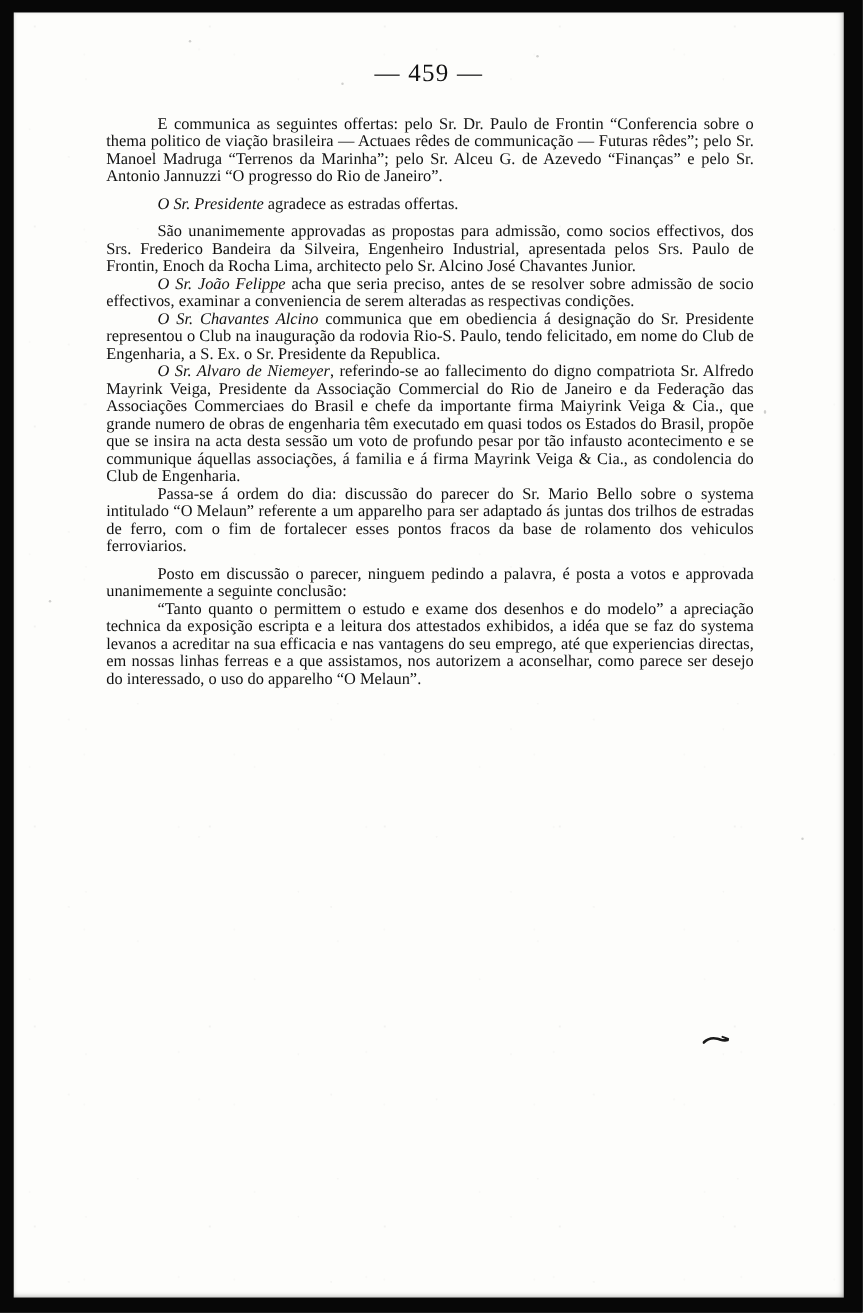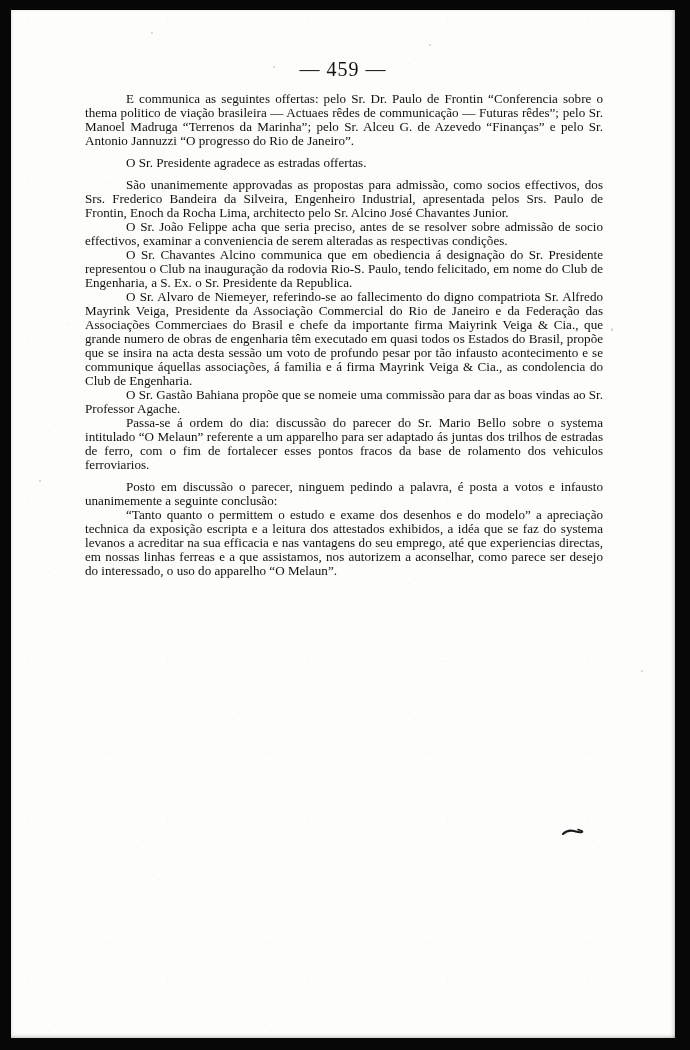--- a/index.html
+++ b/index.html
@@ -62,21 +62,21 @@
     pointer-events: none;
     box-shadow:
       inset -3px 0 5px -3px rgba(0,0,0,0.35),
       inset 0 -3px 5px -3px rgba(0,0,0,0.30),
       inset 2px 0 4px -3px rgba(0,0,0,0.18);
   }
 
   
   #page-number {
     position: absolute;
-    top: 48px;
+    top: 38px;
     left: 0;
     width: 664px;
     text-align: center;
     font-size: 20px;
     letter-spacing: 1px;
     color: #121212;
     font-family: "Liberation Serif", "DejaVu Serif", serif;
   }
 
   
@@ -99,20 +99,21 @@
     text-align: justify;
     hyphens: none;
   }
 
   
   .para + .para { margin-top: 0; }
   .para.gap-before { margin-top: 8px; }
   .para.gap-small { margin-top: 4px; }
 
   .speaker {
+    font-style: italic;
   }
 
   
   #editorial-mark {
     position: absolute;
     left: 551px;
     top: 818px;
     width: 22px;
     height: 10px;
     pointer-events: none;
@@ -152,26 +153,25 @@
 
       <p class="para"><span class="speaker">O Sr. João Felippe</span><span> acha que seria preciso, antes de se resolver sobre admissão de socio effectivos, examinar a conveniencia de serem alteradas as respectivas condições.</span></p>
 
 
       <p class="para"><span class="speaker">O Sr. Chavantes Alcino</span><span> communica que em obediencia á designação do Sr. Presidente representou o Club na inauguração da rodovia Rio-S. Paulo, tendo felicitado, em nome do Club de Engenharia, a S. Ex. o Sr. Presidente da Republica.</span></p>
 
 
       <p class="para"><span class="speaker">O Sr. Alvaro de Niemeyer</span><span>, referindo-se ao fallecimento do digno compatriota Sr. Alfredo Mayrink Veiga, Presidente da Associação Commercial do Rio de Janeiro e da Federação das Associações Commerciaes do Brasil e chefe da importante firma Maiyrink Veiga &amp; Cia., que grande numero de obras de engenharia têm executado em quasi todos os Estados do Brasil, propõe que se insira na acta desta sessão um voto de profundo pesar por tão infausto acontecimento e se communique áquellas associações, á familia e á firma Mayrink Veiga &amp; Cia., as condolencia do Club de Engenharia.</span></p>
 
 
-      <p class="para"><span class="speaker">O Sr. Gastão Bahiana</span><span> propõe que se nomeie uma commissão para dar as boas vindas ao Sr. Professor Agache.</span></p>
 
 
       <p class="para"><span>Passa-se á ordem do dia: discussão do parecer do Sr. Mario Bello sobre o systema intitulado “O Melaun” referente a um apparelho para ser adaptado ás juntas dos trilhos de estradas de ferro, com o fim de fortalecer esses pontos fracos da base de rolamento dos vehiculos ferroviarios.</span></p>
 
-      <p class="para gap-before"><span>Posto em discussão o parecer, ninguem pedindo a palavra, é posta a votos e infausto unanimemente a seguinte conclusão:</span></p>
+      <p class="para gap-before"><span>Posto em discussão o parecer, ninguem pedindo a palavra, é posta a votos e approvada unanimemente a seguinte conclusão:</span></p>
 
       <p class="para"><span>“Tanto quanto o permittem o estudo e exame dos desenhos e do modelo” a apreciação technica da exposição escripta e a leitura dos attestados exhibidos, a idéa que se faz do systema levanos a acreditar na sua efficacia e nas vantagens do seu emprego, até que experiencias directas, em nossas linhas ferreas e a que assistamos, nos autorizem a aconselhar, como parece ser desejo do interessado, o uso do apparelho “O Melaun”.</span></p>
 
     </div>
 
     <svg id="editorial-mark" viewBox="0 0 22 10">
       <path d="M1 6 C4 3, 8 2, 12 3 C15 3.8, 17 5, 20 4" stroke="#1a1a1a" stroke-width="2.1" fill="none" stroke-linecap="round"></path>
       <path d="M16 1.5 L20.5 3.2" stroke="#1a1a1a" stroke-width="1.6" fill="none" stroke-linecap="round"></path>
     </svg>
 

